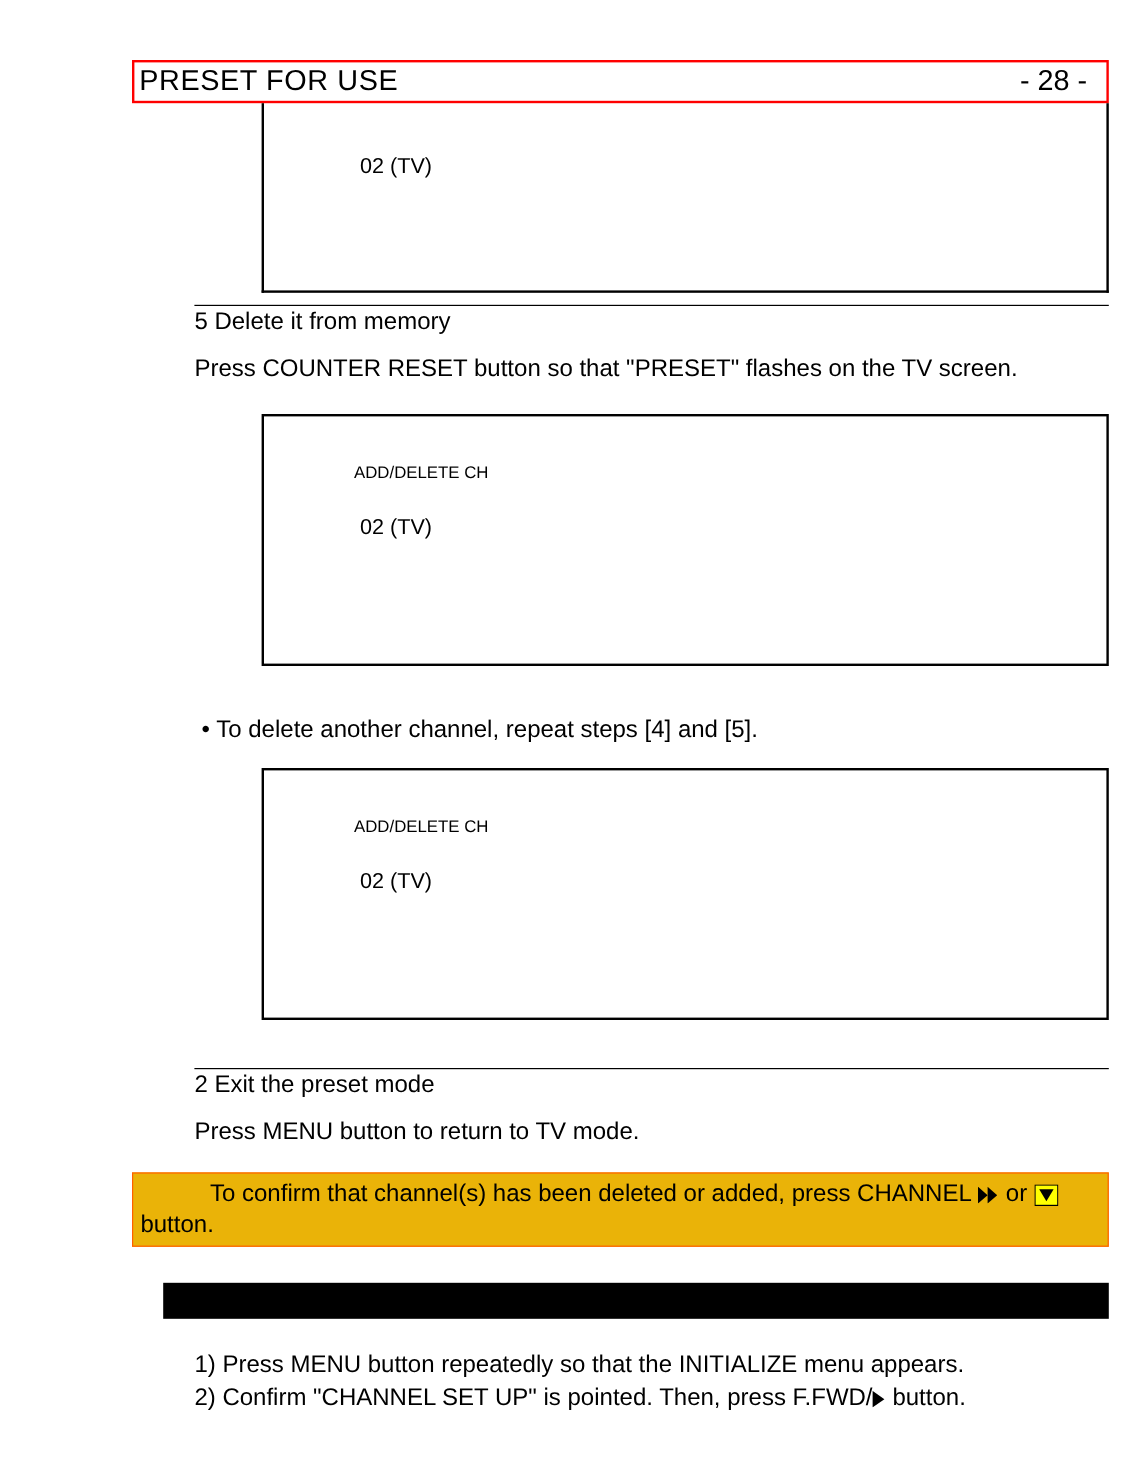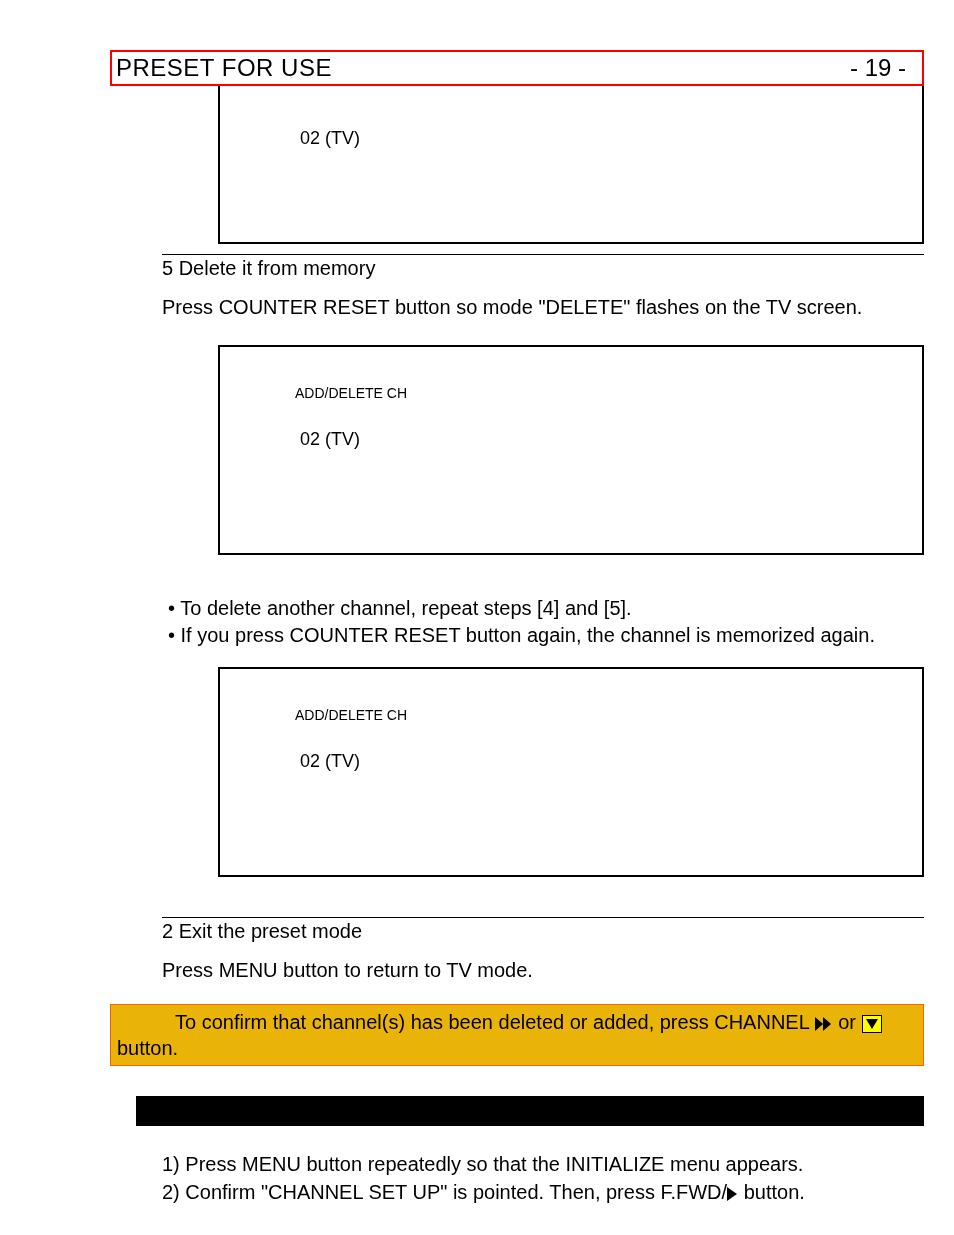--- a/index.html
+++ b/index.html
@@ -113,39 +113,38 @@
     vertical-align: -4px;
   }
 </style>
 </head>
 <body>
 
 <div class="page">
 
   <div class="header-bar">
     <span class="header-title">PRESET FOR USE</span>
-    <span class="header-page">- 19 -</span>
+    <span class="header-page">- 28 -</span>
   </div>
 
   <div class="tv-box">
     <div class="tv-line-value">02  (TV)</div>
   </div>
 
   <div class="sep-line"></div>
   <div class="step-title">5 Delete it from memory</div>
-  <div class="body-text">Press COUNTER RESET button so mode "DELETE" flashes on the TV screen.</div>
+  <div class="body-text">Press COUNTER RESET button so that "PRESET" flashes on the TV screen.</div>
 
   <div class="tv-box full" style="margin-top:24px;">
     <div class="tv-line-title">ADD/DELETE CH</div>
     <div class="tv-line-value">02  (TV)</div>
   </div>
 
   <div class="bullets">
     <div>To delete another channel, repeat steps [4] and [5].</div>
-    <div>If you press COUNTER RESET button again, the channel is memorized again.</div>
   </div>
 
   <div class="tv-box full" style="margin-top:18px;">
     <div class="tv-line-title">ADD/DELETE CH</div>
     <div class="tv-line-value">02  (TV)</div>
   </div>
 
   <div class="sep-line" style="margin-top:40px;"></div>
   <div class="step-title">2 Exit the preset mode</div>
   <div class="body-text">Press MENU button to return to TV mode.</div>

